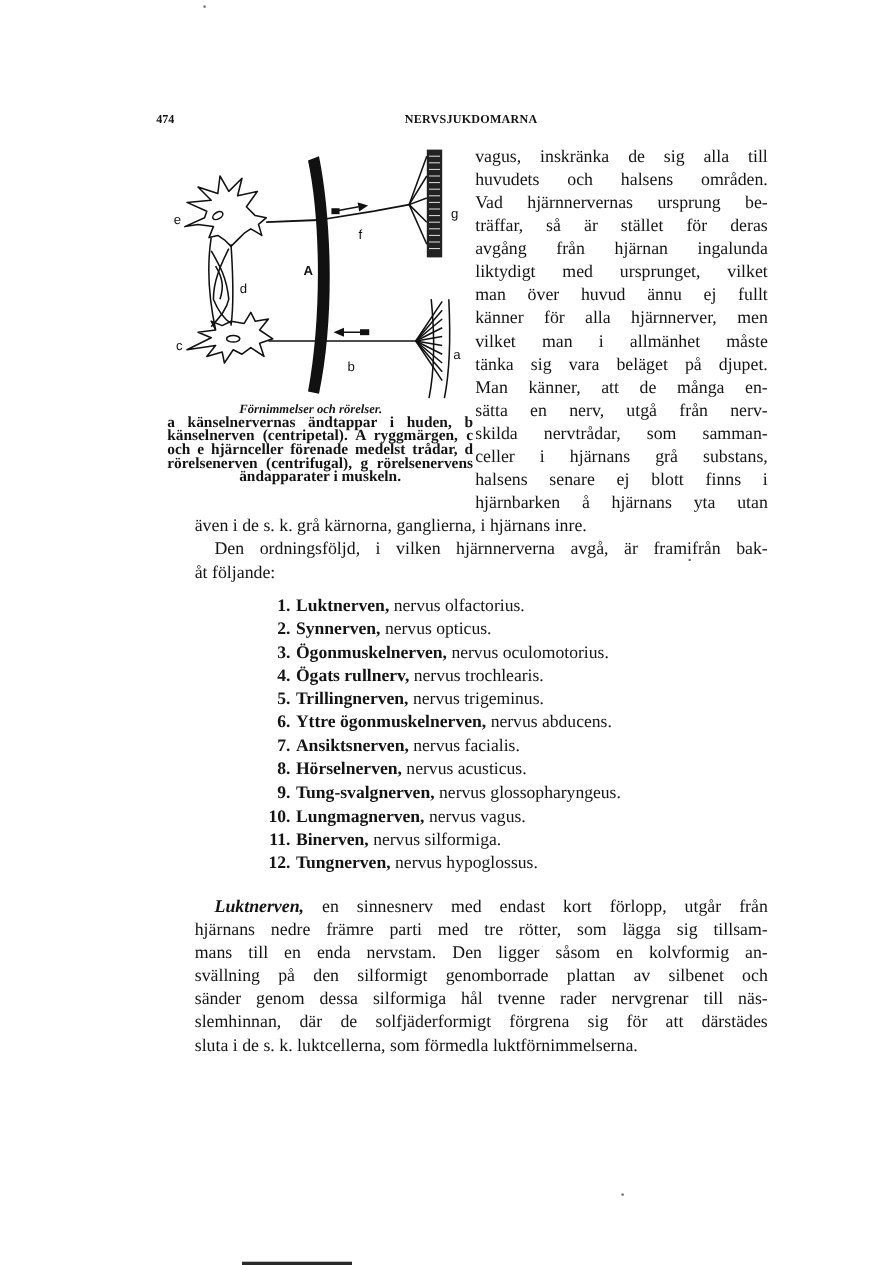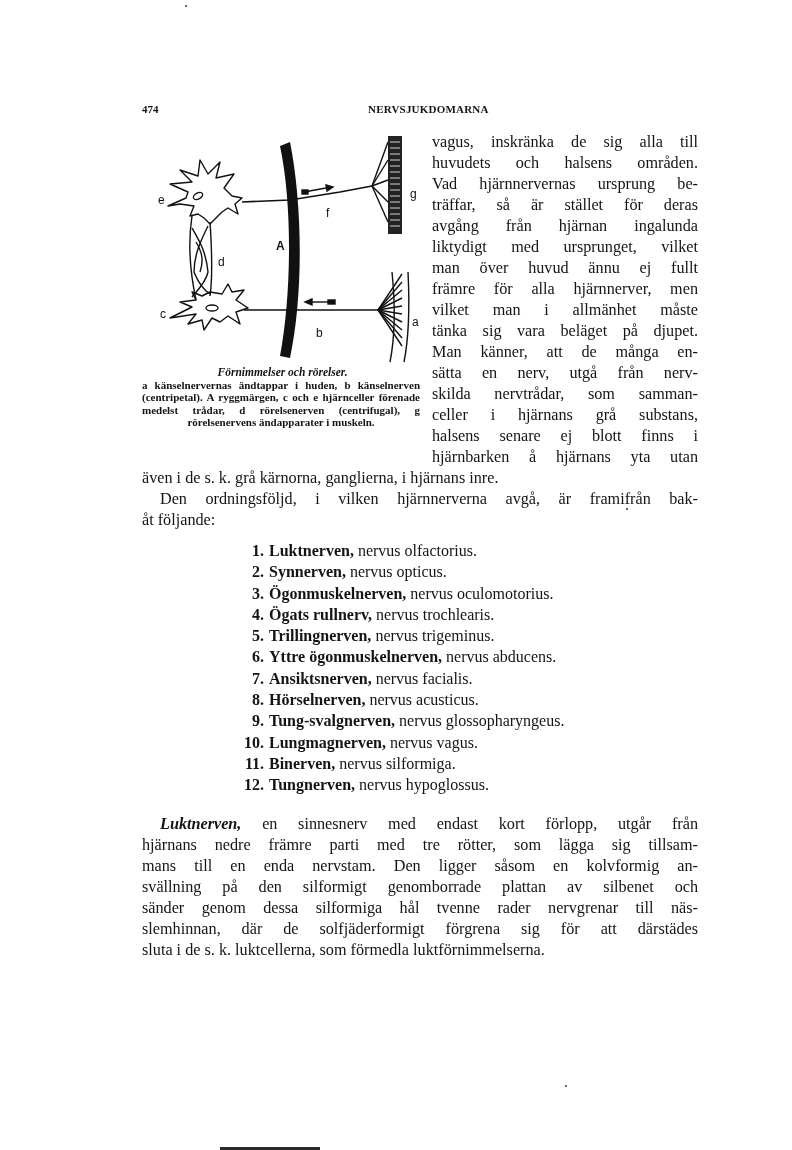--- a/index.html
+++ b/index.html
@@ -15,36 +15,36 @@
   .page-number { position: absolute; left: 0; top: 0; }
   .running-head { position: absolute; left: 178px; top: 0; letter-spacing: 0.2px; margin-left: 48px; }
 
   .figure { position: absolute; left: 140px; top: 132px; width: 285px; height: 340px; }
   .figure svg { position: absolute; left: 0; top: 0; }
   .fig-title {
     position: absolute; top: 234px; left: 0; width: 285px; text-align: center;
     font-style: italic; font-weight: bold; font-size: 11.5px;
   }
   .fig-caption {
-    position: absolute; top: 247px; left: 2px; width: 278px;
-    font-weight: bold; font-size: 11px; line-height: 12.3px;
+    position: absolute; top: 247px; left: 12px; width: 278px;
+    font-weight: bold; font-size: 14px; line-height: 12.3px;
     text-align: justify; text-align-last: center;
   }
 
   .text { font-size: 16.2px; font-weight: normal; line-height: 21px; }
   .right-col {
     position: absolute; left: 432px; top: 132px; width: 266px;
     text-align: justify;
   }
   .right-col .line { display: block; text-align: justify; text-align-last: justify; white-space: nowrap; }
 
   .full {
     position: absolute; left: 142px; width: 556px;
   }
-  .full .line { display: block; text-align: justify; text-align-last: justify; }
+  .full .line { display: block; text-align: justify; text-align-last: justify; margin-left: 35px; }
   .full .line.last { text-align-last: left; }
   .indent { padding-left: 18px; }
 
   .nerve-list {
     position: absolute; left: 240px; top: 540px; width: 420px;
     list-style: none; margin: 0; padding: 0;
     font-size: 16px; line-height: 21.3px;
   }
   .nerve-list li { display: flex; }
   .nerve-list .num { width: 24px; text-align: right; font-weight: bold; padding-right: 5px; }
@@ -156,21 +156,21 @@
 </div>
 
 <div class="right-col text">
   <span class="line">vagus, inskränka de sig alla till</span>
   <span class="line">huvudets och halsens områden.</span>
   <span class="line">Vad hjärnnervernas ursprung be-</span>
   <span class="line">träffar, så är stället för deras</span>
   <span class="line">avgång från hjärnan ingalunda</span>
   <span class="line">liktydigt med ursprunget, vilket</span>
   <span class="line">man över huvud ännu ej fullt</span>
-  <span class="line">främre för alla hjärnnerver, men</span>
+  <span class="line">känner för alla hjärnnerver, men</span>
   <span class="line">vilket man i allmänhet måste</span>
   <span class="line">tänka sig vara beläget på djupet.</span>
   <span class="line">Man känner, att de många en-</span>
   <span class="line">sätta en nerv, utgå från nerv-</span>
   <span class="line">skilda nervtrådar, som samman-</span>
   <span class="line">celler i hjärnans grå substans,</span>
   <span class="line">halsens senare ej blott finns i</span>
   <span class="line">hjärnbarken å hjärnans yta utan</span>
 </div>
 

